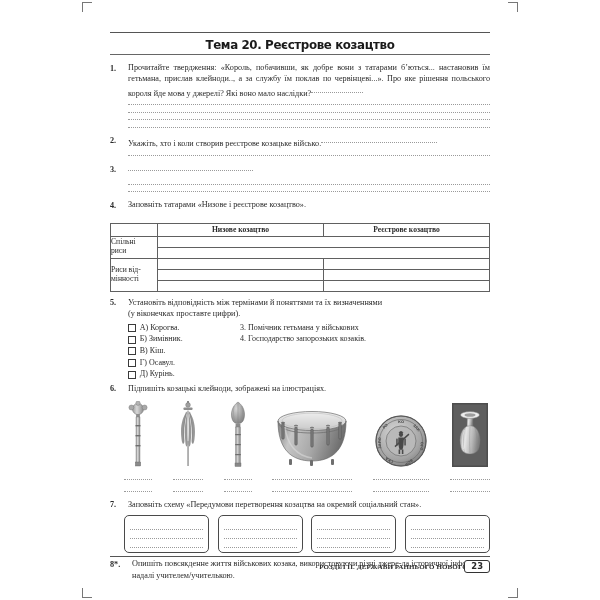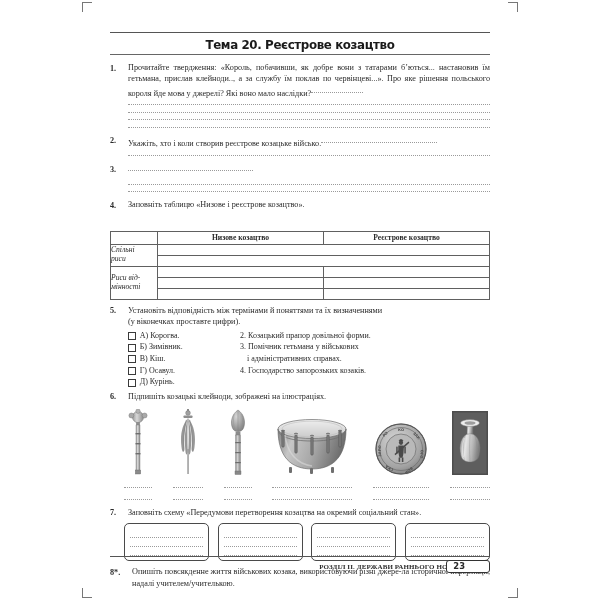--- a/index.html
+++ b/index.html
@@ -101,21 +101,21 @@
     display: inline-block;
     border-bottom: 1.1px dotted #9a9a9a;
     vertical-align: 2.5px;
     height: 7px;
   }
 
   
   table.t4 {
     border-collapse: collapse;
     width: 380px;
-    margin-top: 20px;
+    margin-top: 12px;
     margin-bottom: 5px;
     table-layout: fixed;
   }
   table.t4 td, table.t4 th {
     border: 0.9px solid #606060;
     height: 10px;
     padding: 0;
   }
   table.t4 th {
     font-size: 7.6px;
@@ -124,21 +124,20 @@
     height: 12px;
     background: #ffffff;
   }
   .col-lbl { width: 46px; }
   .rowlabel {
     font-size: 7.6px;
     text-align: left;
     padding-left: 3px;
     line-height: 1.18;
     vertical-align: middle;
-    font-style: italic;
   }
 
   
   .match {
     display: flex;
     margin-top: 2px;
     margin-left: 18px;
   }
   .match-left { flex: 0 0 112px; text-align: center; }
   .match-right { flex: 1 1 auto; }
@@ -242,21 +241,21 @@
   }
   .page-num {
     position: absolute;
     right: 0;
     top: 0;
     border: 1.2px solid #333;
     border-radius: 3px;
     font-family: "DejaVu Sans", sans-serif;
     font-weight: bold;
     font-size: 8.4px;
-    padding: 1px 24px 1px 6px;
+    padding: 1px 6px 1px 6px;
     line-height: 1.1;
     background: #fff;
   }
 </style>
 </head>
 <body>
 
 <div id="page">
 
   <div class="crop-mark crop-tl"></div>
@@ -287,21 +286,21 @@
 
     <div class="ex" style="margin-top:7px">
       <div class="ex-num">3.</div>
       <div class="ex-body"><span class="inline-dots" style="width:125px"></span></div>
     </div>
     <div class="dots dots-indent"></div>
     <div class="dots dots-indent"></div>
 
     <div class="ex" style="margin-top:7px">
       <div class="ex-num">4.</div>
-      <div class="ex-body">Заповніть таблицю «Низове і реєстрове козацтво».</div>
+      <div class="ex-body">Заповніть татарами «Низове і реєстрове козацтво».</div>
     </div>
 
     <table class="t4">
       <tbody>
           <tr>
         <th class="col-lbl"></th>
         <th>Низове козацтво</th>
         <th>Реєстрове козацтво</th>
       </tr>
       <tr>
@@ -349,23 +348,21 @@
         <div class="match-item">
             <span class="cbox"></span>
             <span>Г) Осавул.</span>
           </div>
         <div class="match-item">
             <span class="cbox"></span>
             <span>Д) Курінь.</span>
           </div>
       </div>
       <div class="match-right">
-        <div class="match-def">2. Козацький прапор довільної форми.</div>
         <div class="match-def">3. Помічник гетьмана у військових</div>
-        <div class="match-def cont">і адміністративних справах.</div>
         <div class="match-def">4. Господарство запорозьких козаків.</div>
       </div>
     </div>
 
     <div class="ex" style="margin-top:3px">
       <div class="ex-num">6.</div>
       <div class="ex-body">Підпишіть козацькі клейноди, зображені на ілюстраціях.</div>
     </div>
 
     <div class="illus-row">

